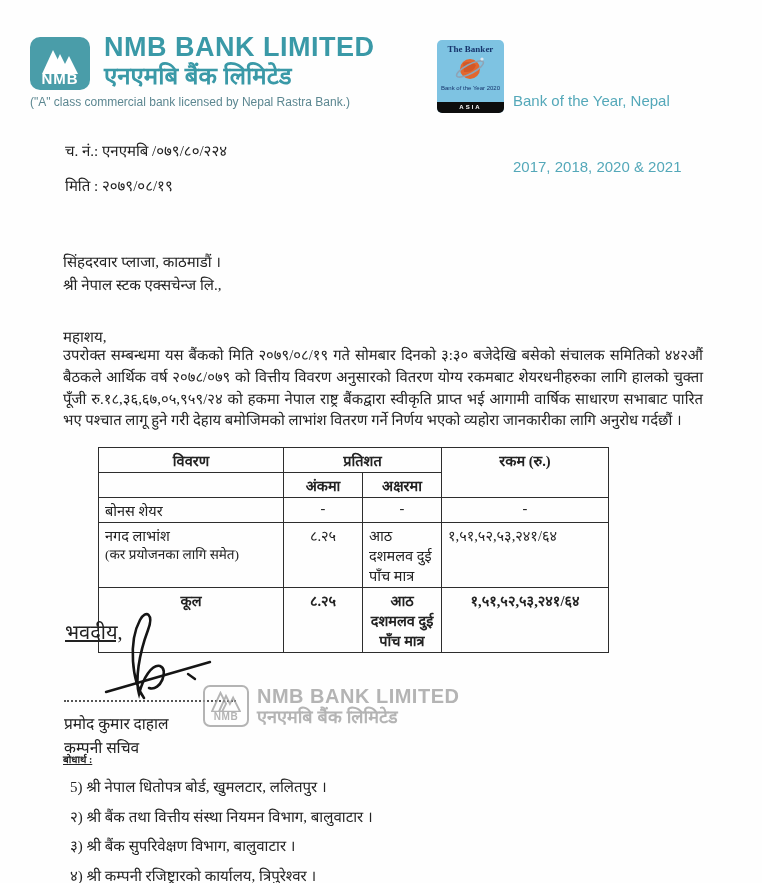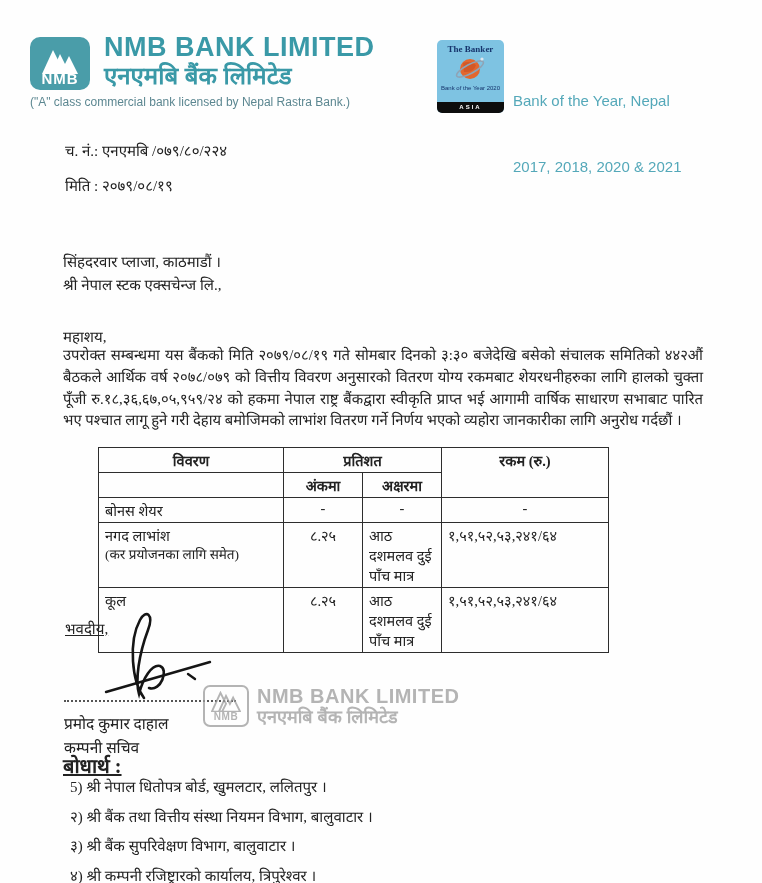--- a/index.html
+++ b/index.html
@@ -69,25 +69,25 @@
   }
   
   table.div-table {
     position: absolute; left: 78px; top: 447px;
     border-collapse: collapse; table-layout: fixed;
     width: 511px; font-size: 14.5px; margin-left: 20px;
   }
   .div-table th, .div-table td { border: 1.5px solid #2d2d2d; padding: 2px 6px; vertical-align: top; }
   .div-table th { font-weight: bold; text-align: center; }
   .div-table .c { text-align: center; }
-  .div-table .bold { font-weight: normal; }
+  .div-table .bold { font-weight: bold; text-align: center; }
   .div-table .sub { font-size: 13.5px; }
   .col-desc { width: 185px; } .col-fig { width: 55px; } .col-words { width: 104px; } .col-amt { width: 167px; }
   
-  .valediction { position: absolute; left: 65px; top: 618px; font-size: 15px; text-decoration: underline; }
+  .valediction { position: absolute; left: 65px; top: 618px; font-size: 20px; text-decoration: underline; }
   .sig { position: absolute; left: 88px; top: 608px; }
   .dotline { position: absolute; left: 64px; top: 700px; width: 172px; border-bottom: 2.5px dotted #555; }
   .signer-name  { position: absolute; left: 64px; top: 712px; font-size: 15.5px; }
   .signer-title { position: absolute; left: 64px; top: 736px; font-size: 15.5px; }
   
   .stamp {
     position: absolute; left: 203px; top: 685px;
     display: flex; align-items: center; gap: 8px;
     opacity: 0.75;
   }
@@ -99,21 +99,21 @@
     font-family: "Liberation Sans", sans-serif; font-weight: bold;
     color: #9c9c9c; font-size: 10px; line-height: 10px; margin-bottom: 3px;
     letter-spacing: 0.5px;
   }
   .stamp-text { font-family: "Liberation Sans", sans-serif; font-weight: bold; color: #9c9c9c; }
   .stamp-en { font-size: 20px; line-height: 21px; letter-spacing: 0.5px; }
   .stamp-np { font-size: 18px; line-height: 20px; }
   
   .cc-head {
     position: absolute; left: 63px; top: 752px;
-    font-size: 20px; font-weight: bold; text-decoration: underline;
+    font-size: 10px; font-weight: bold; text-decoration: underline;
   }
   .cc-list { position: absolute; left: 70px; top: 776px; list-style: none; font-size: 15px; }
   .cc-list li { margin-bottom: 9.5px; }
 </style>
 </head>
 <body>
 
 <div class="page">
 
   <div class="logo-box">

